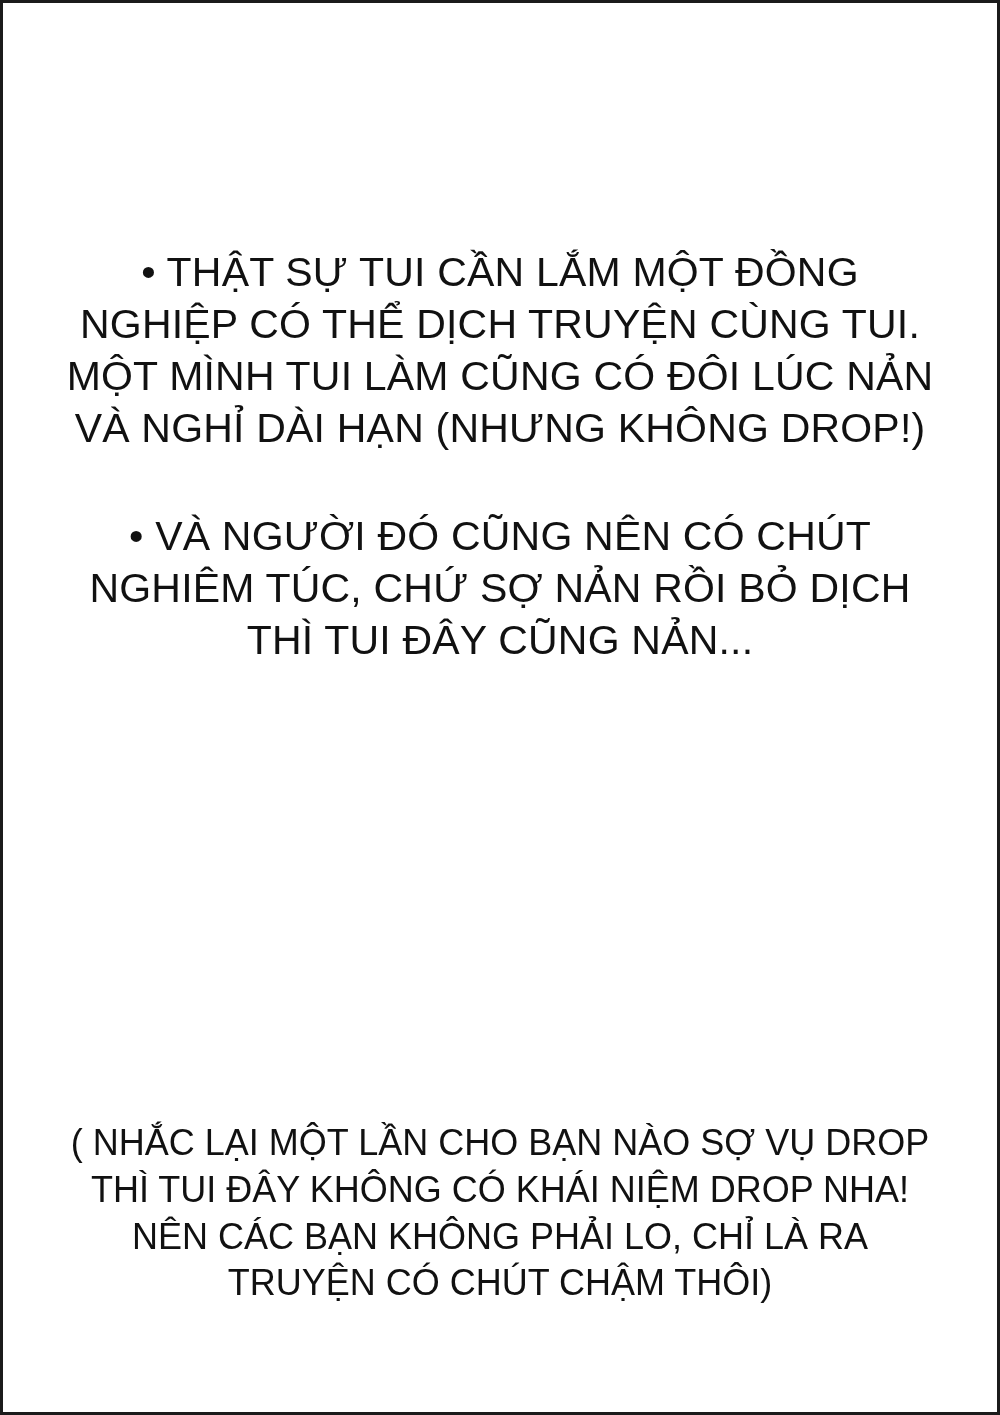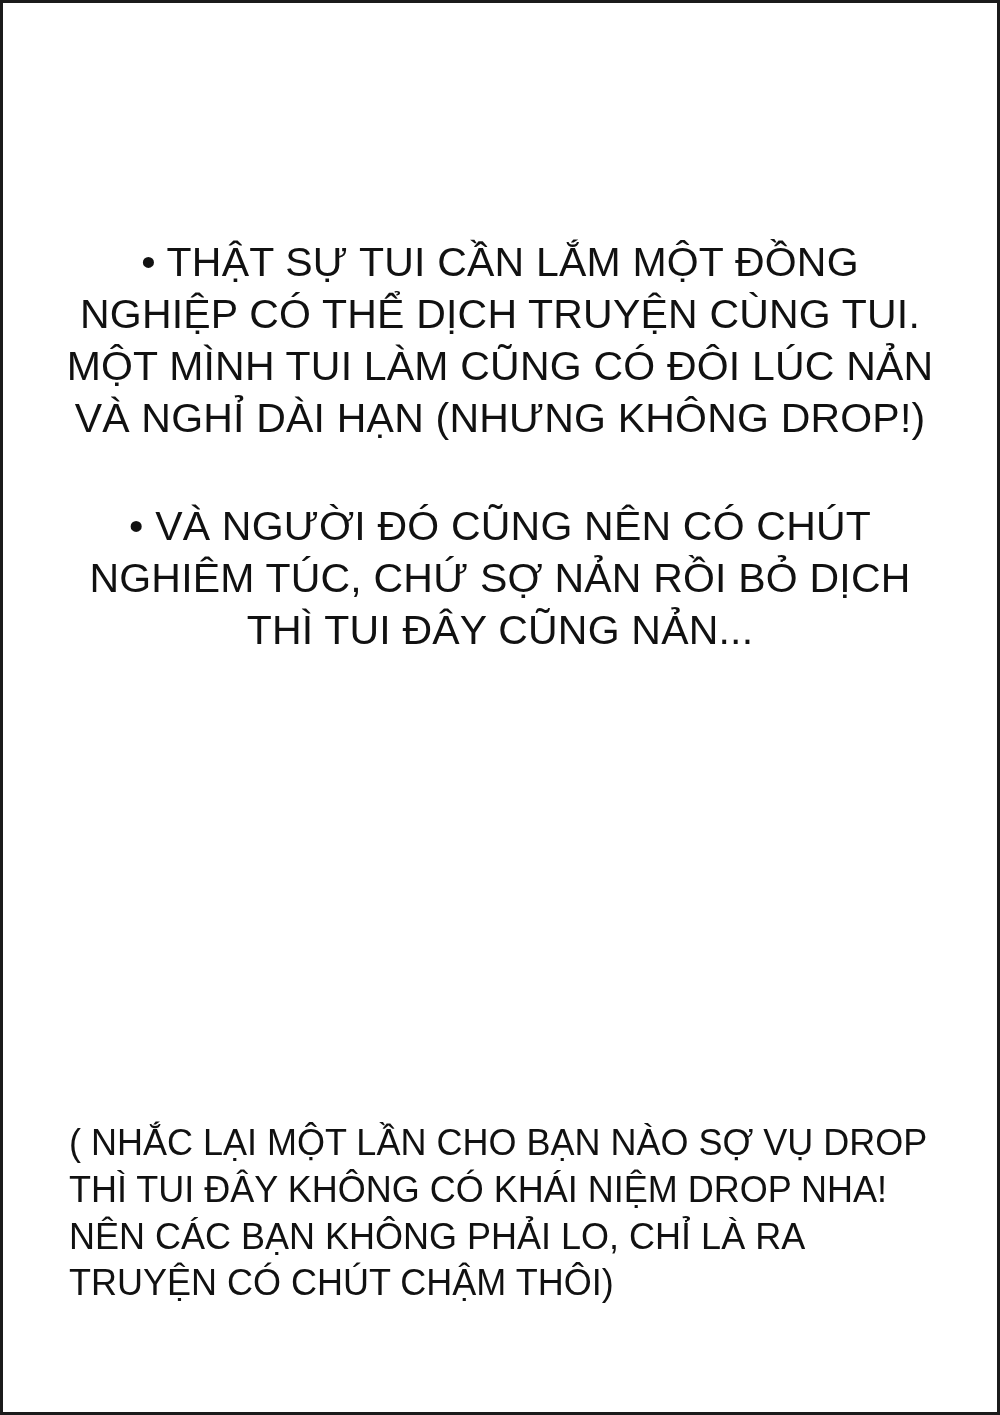--- a/index.html
+++ b/index.html
@@ -40,45 +40,45 @@
     width: 3px;
     height: 1415px;
     background: #1b1b1b;
   }
   .edge-left { left: 0; }
   .edge-right { right: 0; }
 
   .content {
     position: absolute;
     left: 60px;
-    top: 236px;
+    top: 246px;
     width: 880px;
   }
 
   .para {
     text-align: center;
     font-size: 41px;
     line-height: 1.27;
     letter-spacing: 0.2px;
     font-weight: 400;
     color: #111111;
     margin: 0 0 44px 0;
     font-stretch: condensed;
     transform-origin: center top;
   }
   .para.p1 { margin-bottom: 56px; }
   .para.p2 { margin-bottom: 54px; }
   .para.p3 { margin-bottom: 0; }
 
   .footnote {
     position: absolute;
-    left: 69px;
+    left: 60px;
     top: 1120px;
     width: 880px;
-    text-align: left;
+    text-align: center;
     font-size: 36px;
     line-height: 1.3;
     color: #111111;
     font-family: "Liberation Sans", sans-serif;
   }
 </style>
 </head>
 <body>
 
 <div class="page">

